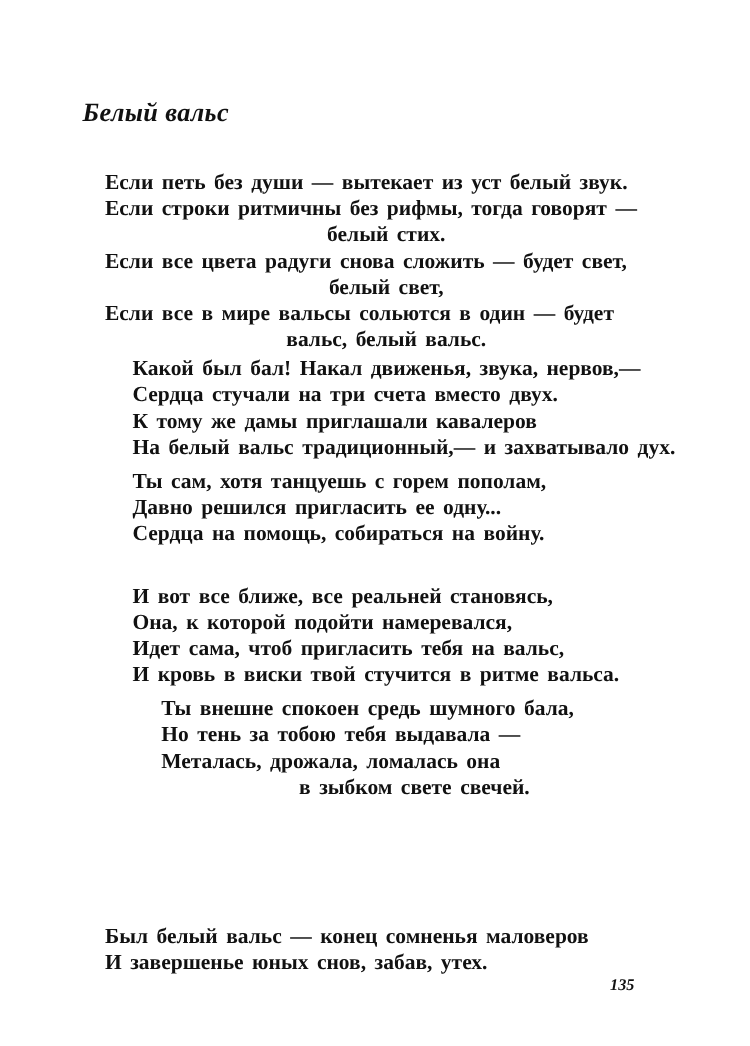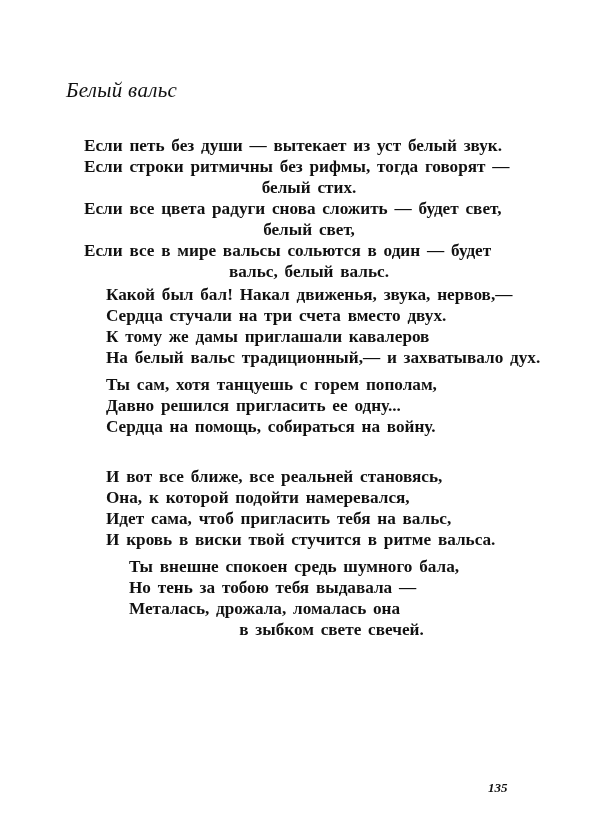--- a/index.html
+++ b/index.html
@@ -1,19 +1,19 @@
 <!DOCTYPE html>
 <html><head>
   <meta charset="utf-8">
   <style>
     html, body { margin: 0; padding: 0; background: #ffffff; }
     body { width: 600px; height: 837px; position: relative; overflow: hidden; color: #111111;
       font-family: "Liberation Serif", "DejaVu Serif", serif; }
     .page { position: absolute; left: 0; top: 0; width: 600px; height: 837px; }
-    .title { position: absolute; left: 66px; top: 78px; font-size: 21px; font-weight: normal; font-style: italic; margin: 0; letter-spacing: 0.3px; }
+    .title { position: absolute; left: 66px; top: 78px; font-size: 21px; font-weight: bold; font-style: italic; margin: 0; letter-spacing: 0.3px; }
     .stanza { position: absolute; margin: 16px; }
     .line { display: block; font-size: 17.2px; font-weight: bold; line-height: 21px; white-space: nowrap; word-spacing: 2.5px; }
     .line.right { text-align: center; }
     .s1 { left: 68px; top: 119px; width: 450px; }
     .s2 { left: 90px; top: 268px; }
     .s3 { left: 90px; top: 358px; }
     .s4 { left: 90px; top: 450px; }
     .s5 { left: 113px; top: 540px; width: 405px; }
     .s6 { left: 113px; top: 631px; }
     .s7 { left: 68px; top: 722px; }
@@ -56,15 +56,19 @@
   </div>
 
   <div class="stanza s5">
     <span class="line">Ты внешне спокоен средь шумного бала,</span>
     <span class="line">Но тень за тобою тебя выдавала —</span>
     <span class="line">Металась, дрожала, ломалась она</span>
     <span class="line right">в зыбком свете свечей.</span>
   </div>
 
 
+  <div class="stanza s7">
+    <span class="line">Был белый вальс — конец сомненья маловеров</span>
+    <span class="line">И завершенье юных снов, забав, утех.</span>
+  </div>
 
   <div class="pagenum">135</div>
 </div>
 
 </body></html>

